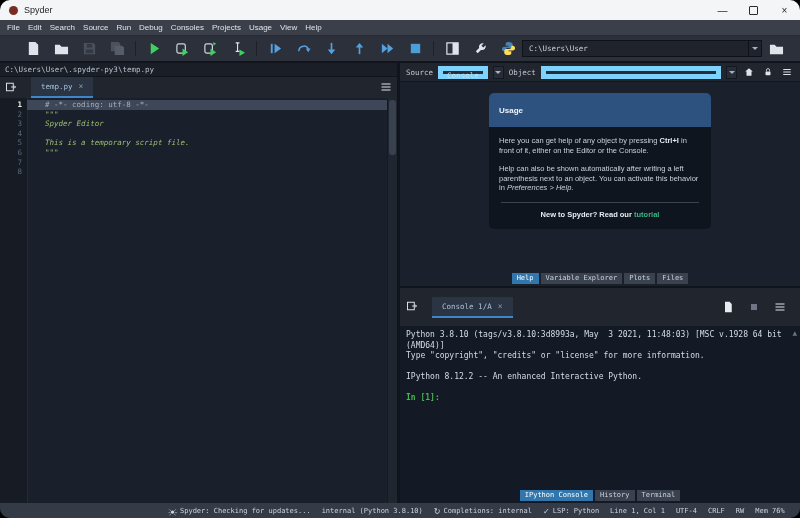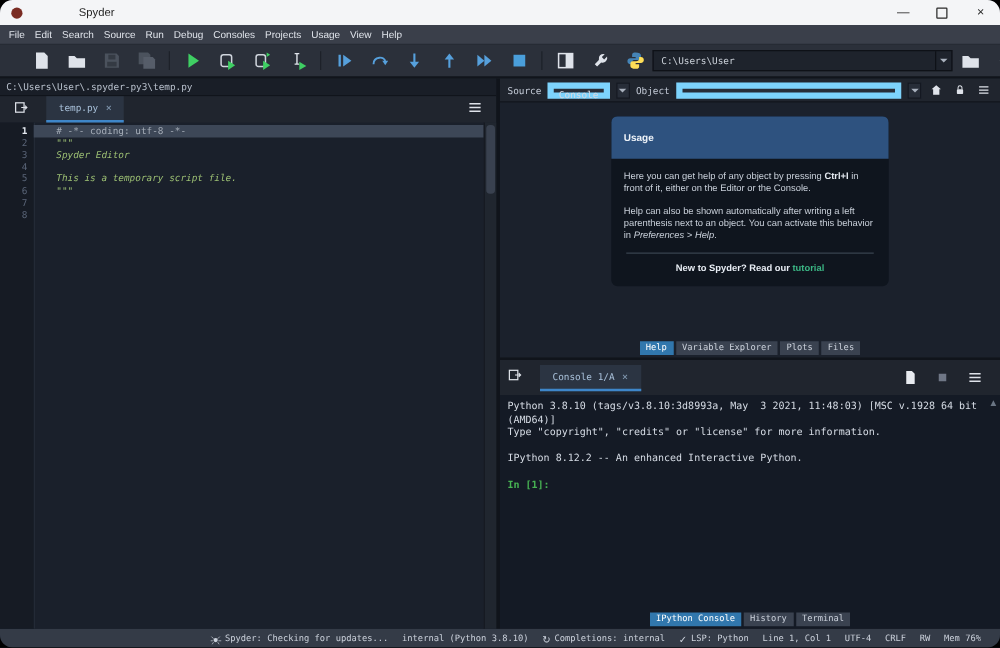--- a/index.html
+++ b/index.html
@@ -3,21 +3,21 @@
 <meta charset="utf-8">
 <title>Spyder</title>
 <style>
   html,body{margin:0;padding:0;background:#000;width:800px;height:518px;overflow:hidden;}
   .window{position:relative;width:800px;height:518px;border-radius:10px;overflow:hidden;
           background:#1a202b;font-family:"Liberation Sans",sans-serif;}
 
   
   .titlebar{height:20px;background:#f4f5f7;display:flex;align-items:center;padding-left:9px;gap:6px;}
   .app-icon{width:9px;height:9px;border-radius:50%;background:#7a2c23;flex:none;}
-  .title-text{font-size:9px;color:#1f1f1f;margin-left:39px;}
+  .title-text{font-size:9px;color:#1f1f1f;}
   .win-controls{margin-left:auto;display:flex;height:100%;}
   .win-btn{width:31px;display:flex;align-items:center;justify-content:center;color:#2a2a2a;font-size:10px;}
   .max-box{width:7px;height:7px;border:1px solid #2a2a2a;border-radius:1px;}
 
   
   .menubar{height:15px;background:#3a3f4a;display:flex;align-items:center;padding:0 3px;border-bottom:1px solid #262b34;}
   .menu-item{padding:0 4px;font-size:8px;color:#dfe3ea;}
 
   
   .toolbar{height:27px;background:#2b303a;display:flex;align-items:center;padding:0 19px;
@@ -32,21 +32,21 @@
   .tri-down{width:0;height:0;border-left:3px solid transparent;border-right:3px solid transparent;border-top:3px solid #a9b1bd;}
 
   
   .main{display:flex;height:440px;}
   .vsplit{width:3px;background:#10141b;}
 
   
   .editor-col{width:397px;display:flex;flex-direction:column;background:#1a202b;flex:none;}
   .breadcrumb{height:14px;background:#191e27;border-bottom:1px solid #10141b;display:flex;align-items:center;
               padding:0 5px;font:7.5px "DejaVu Sans Mono",monospace;color:#b9c1cd;box-sizing:border-box;}
-  .tabbar{height:21px;background:#20252e;display:flex;align-items:center;padding:0 11px;box-sizing:border-box;}
+  .tabbar{height:21px;background:#20252e;display:flex;align-items:center;padding:0 5px;box-sizing:border-box;}
   .tabbar svg{width:12px;height:12px;}
   .tab{height:21px;margin-left:14px;display:flex;align-items:center;gap:6px;padding:0 10px;
        background:#2b3442;border-bottom:2px solid #3e86c9;box-sizing:border-box;
        font:7.5px "DejaVu Sans Mono",monospace;color:#a9c1da;}
   .tab-close{color:#7f96ae;font-size:8px;}
   .flex-spacer{flex:1;}
 
   .editor-body{flex:1;display:flex;position:relative;}
   .code-wrap{flex:1;position:relative;padding-top:2px;font:7.5px "DejaVu Sans Mono",monospace;}
   .gutter-bg{position:absolute;left:0;top:0;bottom:0;width:27px;background:#161b24;border-right:1px solid #232a36;}
@@ -87,21 +87,21 @@
   .card-foot{text-align:center;font-size:7.5px;color:#e8edf4;font-weight:bold;padding-bottom:3px;}
   .link{color:#3bb584;}
 
   .pane-tabs{height:15px;display:flex;align-items:center;justify-content:center;gap:2px;flex:none;}
   .ptab{font:7px "DejaVu Sans Mono",monospace;color:#ccd2dc;background:#3a4250;padding:1px 5px 2px;}
   .ptab.active{background:#3177ad;color:#fff;}
 
   .hsplit{height:2px;background:#10141b;flex:none;}
 
   .console-panel{flex:1;display:flex;flex-direction:column;background:#141a25;min-height:0;}
-  .console-tabbar{height:22px;background:#20252e;display:flex;align-items:center;padding:3px 6px;flex:none;}
+  .console-tabbar{height:22px;background:#20252e;display:flex;align-items:center;padding:8px 6px;flex:none;}
   .console-tabbar svg{width:12px;height:12px;}
   .sq-gray{width:6px;height:6px;background:#6f7786;margin:0 9px;}
   .icon-gap{margin:0 8px;display:flex;align-items:center;}
   .console-body{flex:1;position:relative;padding:4px 6px;font:8px "DejaVu Sans Mono",monospace;
                 line-height:10.5px;color:#d6dce5;overflow:hidden;}
   .cline{white-space:pre;min-height:10.5px;}
   .prompt{color:#47b353;font-weight:bold;}
   .scroll-up{position:absolute;top:2px;right:3px;font-family:"DejaVu Sans",sans-serif;font-size:6px;color:#6a7584;}
 
   

